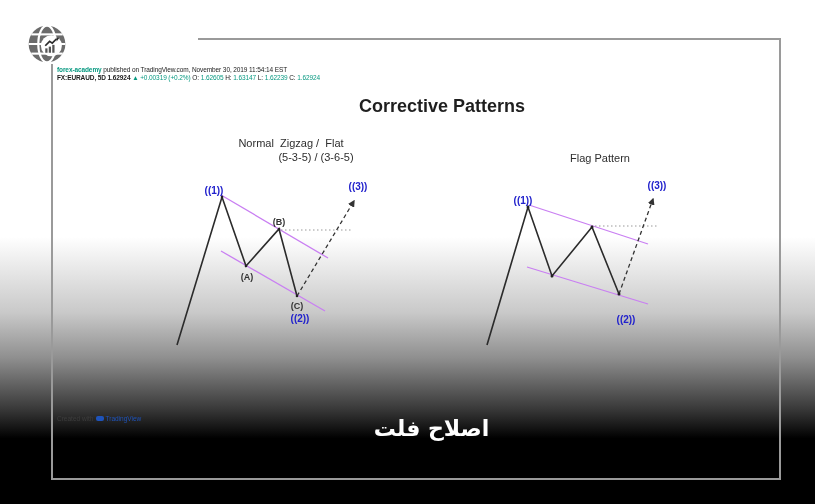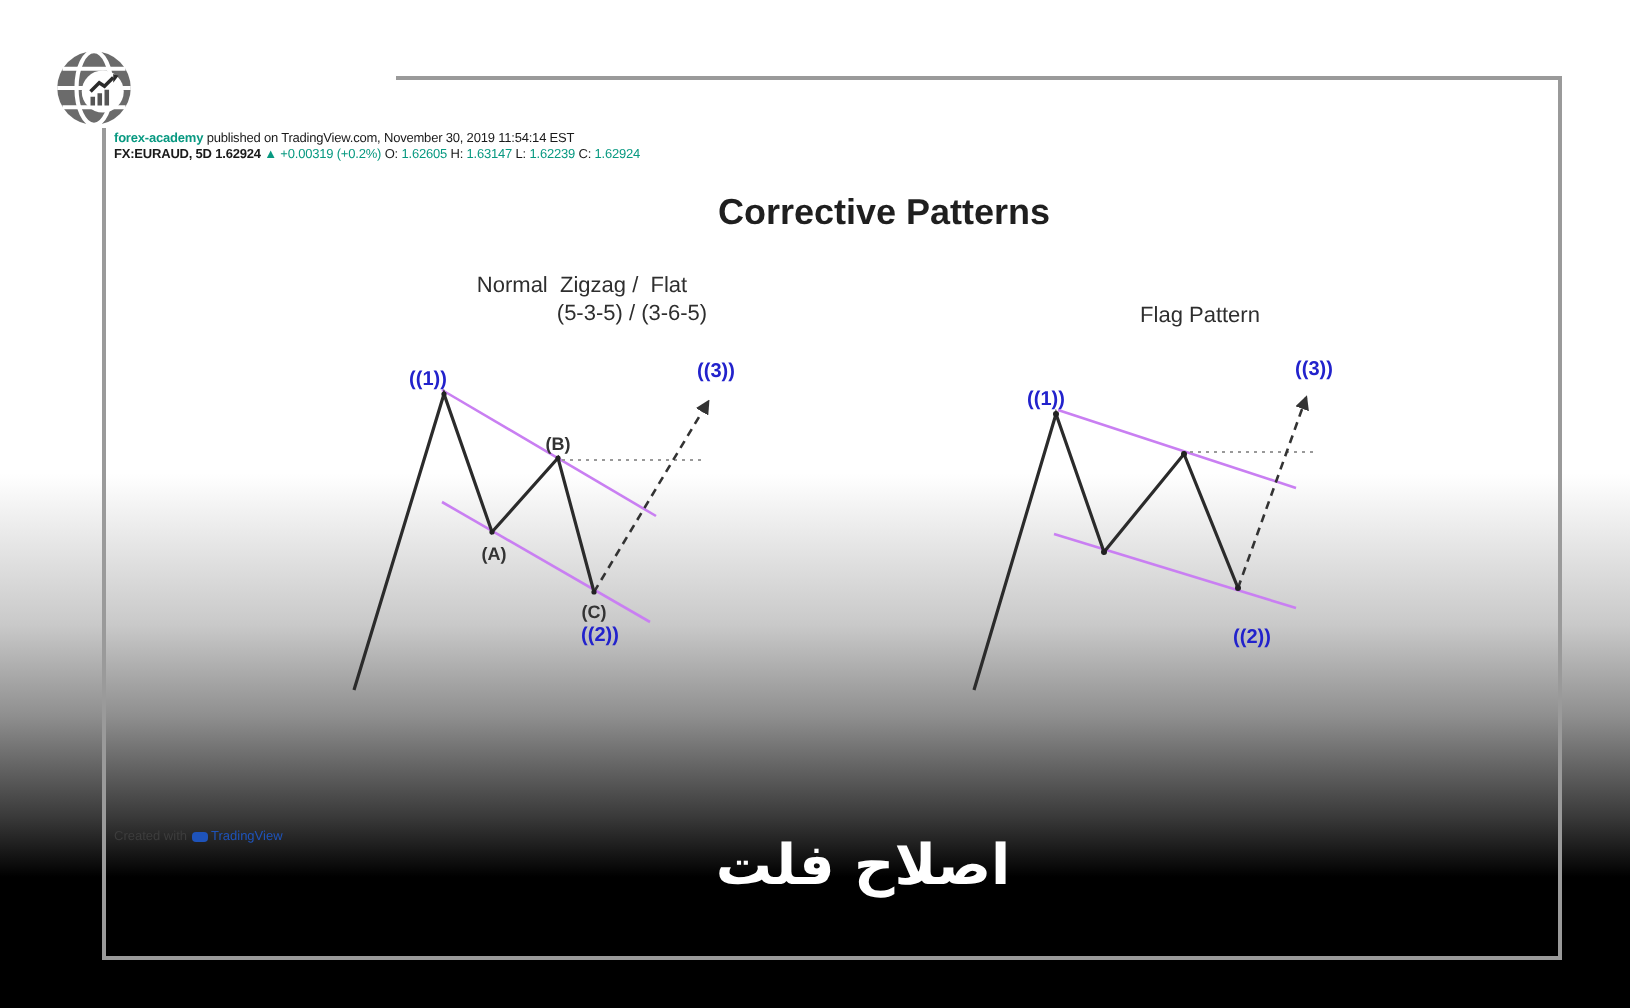--- a/index.html
+++ b/index.html
@@ -22,21 +22,21 @@
   .sub-left1{left:291px;top:137px;}
   .sub-left2{left:316px;top:151px;}
   .sub-right{left:600px;top:139px;margin-top:13px;}
   .diagram-svg{position:absolute;left:0;top:0;}
   .wave{position:absolute;transform:translate(-50%,-50%);font-size:10px;font-weight:bold;color:#2222cc;white-space:nowrap;}
   .letter{position:absolute;transform:translate(-50%,-50%);font-size:9px;font-weight:600;color:#333333;white-space:nowrap;}
   .watermark{position:absolute;left:57px;top:415px;font-size:6.5px;color:#3d3d3d;display:flex;align-items:center;gap:2px;white-space:nowrap;}
   .tv-mark{display:inline-block;width:8px;height:5px;background:#1e53ba;border-radius:2px;}
   .watermark .brand{color:#1e53ba;}
   .caption{position:absolute;left:0;right:0;top:416px;text-align:center;direction:rtl;
-    font-family:"DejaVu Sans",sans-serif;font-size:28px;font-weight:bold;color:#ffffff;margin-left:48px;}
+    font-family:"DejaVu Sans",sans-serif;font-size:22px;font-weight:bold;color:#ffffff;margin-left:48px;}
 </style>
 </head>
 <body>
 
 <div class="stage">
 
   <div class="frame"></div>
 
   <div class="logo-block">
     <svg class="globe" width="42" height="42" viewBox="0 0 48 48">

